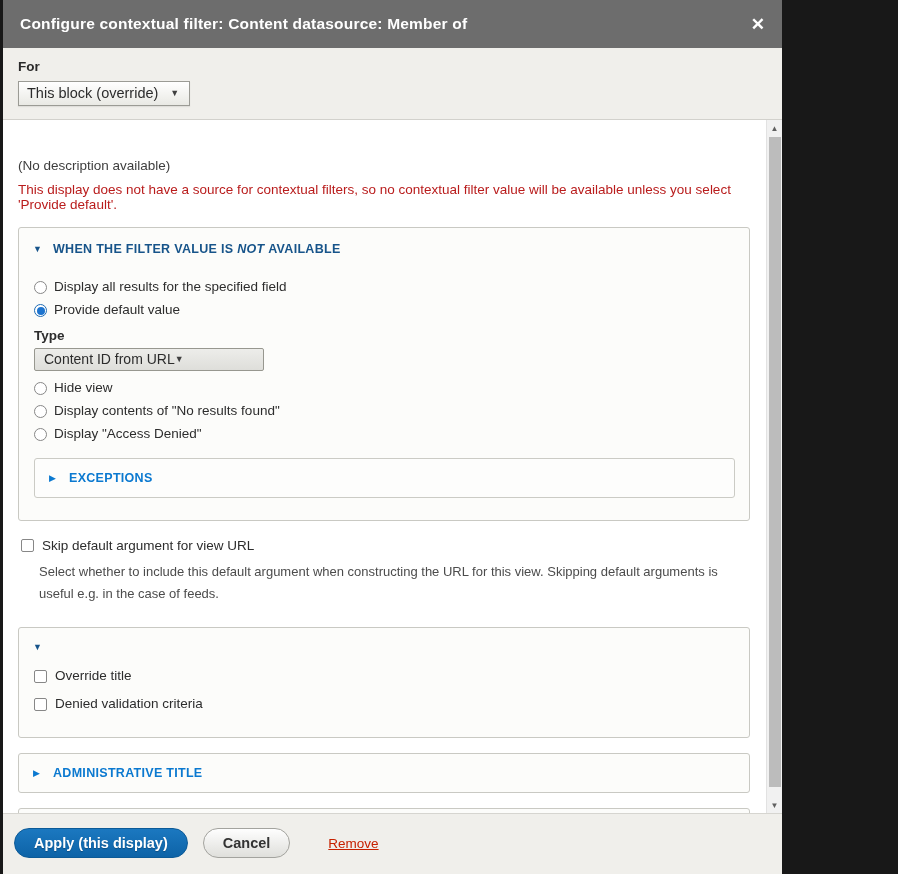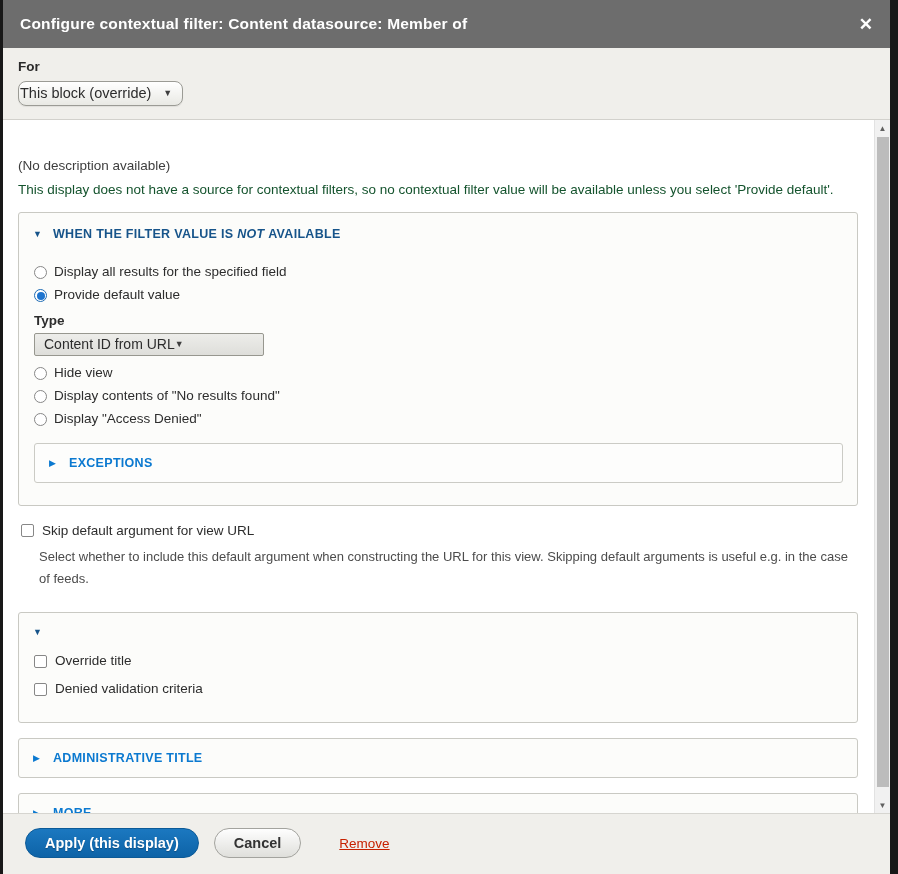--- a/index.html
+++ b/index.html
@@ -5,39 +5,39 @@
   :root{
     --titlebar-bg:#6d6d6d;
     --accent-blue:#0e69b1;
     --legend-navy:#17548a;
     --legend-blue:#0b79d0;
     --remove-red:#c72100;
   }
   *{box-sizing:border-box;}
   html,body{margin:0;padding:0;width:898px;height:874px;overflow:hidden;}
   body{background:#181818;font-family:"Liberation Sans","DejaVu Sans",sans-serif;color:#2d2d2d;}
-  .dialog{position:absolute;left:3px;top:0;width:887px;height:874px;background:#fff;display:flex;flex-direction:column;}
+  .dialog{position:absolute;left:3px;top:0;width:779px;height:874px;background:#fff;display:flex;flex-direction:column;}
   
   .titlebar{flex:0 0 48px;background:var(--titlebar-bg);color:#fff;display:flex;align-items:center;padding:0 17px;}
   .titlebar .title{flex:1;font-weight:bold;font-size:15.5px;letter-spacing:.2px;}
   .close-btn{background:none;border:none;color:#fff;font-weight:bold;font-size:17px;line-height:1;cursor:pointer;padding:0;}
   
   .for-section{flex:0 0 auto;background:#f0efeb;padding:11px 16px 13px 15px;border-bottom:1px solid #d2d1cc;}
   .for-label{font-weight:bold;font-size:13.5px;color:#2a2a2a;}
-  .select{display:inline-flex;align-items:center;margin-top:7px;padding:3px 10px 4px 1px;border:1px solid #9b9b95;border-radius:8px;background:linear-gradient(#ffffff,#e9e9e4);font-size:14.5px;color:#2c2c2c;box-shadow:0 1px 1px rgba(0,0,0,.07);cursor:pointer;}
+  .select{display:inline-flex;align-items:center;margin-top:7px;padding:3px 10px 4px 8px;border:1px solid #9b9b95;border-radius:0;background:linear-gradient(#ffffff,#e9e9e4);font-size:14.5px;color:#2c2c2c;box-shadow:0 1px 1px rgba(0,0,0,.07);cursor:pointer;}
   .select .caret{font-size:9px;color:#3f3f3f;margin-left:12px;}
   
   .body-wrap{flex:1;display:flex;min-height:0;border-bottom:1px solid #d6d5d0;}
   .scroll-area{flex:1;background:#fff;padding:14px 16px 20px 15px;overflow:hidden;margin-top:24px;}
   .scrollbar{flex:0 0 16px;background:#f1f1f1;border-left:1px solid #e2e2e2;display:flex;flex-direction:column;align-items:center;padding:1px 0 0;}
   .sb-btn{flex:0 0 15px;font-size:8px;color:#606060;line-height:15px;cursor:pointer;}
   .sb-thumb{flex:1;width:12px;background:#bcbcbc;margin:1px 0 11px;cursor:grab;}
   
   .desc1{margin:0 0 9px;font-size:13.5px;color:#3e3e3e;}
-  .desc2{margin:0;font-size:13.5px;color:#14532d;}
+  .desc2{margin:0;font-size:13.5px;color:#b91c1c;}
   
   .fieldset{border:1px solid #c9c9c3;border-radius:3px;background:#fcfcfa;margin-top:15px;}
   .fieldset.expanded{padding:14px 14px 22px;}
   .fieldset.collapsed{padding:12px 14px;}
   .legend{display:flex;align-items:center;cursor:pointer;}
   .legend .arrow{font-size:9px;width:20px;flex:0 0 20px;}
   .legend .legend-text{font-weight:bold;font-size:12.5px;letter-spacing:.3px;}
   .fieldset.expanded .legend{color:var(--legend-navy);}
   .fieldset.collapsed .legend{color:var(--legend-blue);}
   .legend em{font-style:italic;}
@@ -51,21 +51,21 @@
   .checkbox{flex:0 0 13px;width:13px;height:13px;border:1px solid #878787;border-radius:2px;background:#fff;margin-right:8px;}
   .type-label{font-weight:bold;font-size:13.5px;margin:11px 0 5px;}
   .type-select{width:230px;display:flex;align-items:center;padding:2px 9px 3px;border:1px solid #97978f;border-radius:2px;background:linear-gradient(#ededea,#dededa);font-size:14px;color:#2c2c2c;cursor:pointer;}
   .type-select .caret{font-size:9px;color:#3f3f3f;}
   .inner-fieldset{margin-top:17px;border:1px solid #cbcbc5;border-radius:3px;background:#fdfdfc;padding:12px 14px;}
   
   .skip-row{display:flex;align-items:center;margin:17px 0 0 3px;font-size:13.5px;cursor:pointer;}
   .skip-desc{margin:8px 0 0 21px;font-size:13px;color:#4c4c4c;line-height:1.68;max-width:832px;}
   .spacer-after-skip{height:7px;}
   
-  .footer{flex:0 0 60px;background:#f0efeb;display:flex;align-items:center;padding:0 0 2px 22px;}
+  .footer{flex:0 0 60px;background:#f0efeb;display:flex;align-items:center;padding:0 0 2px 11px;}
   .btn{font-family:inherit;font-weight:bold;font-size:14.5px;border-radius:17px;padding:6px 19px;cursor:pointer;}
   .btn-apply{background:linear-gradient(#1b78c0,#0d63a7);border:1px solid #0c5a97;color:#fff;text-shadow:0 1px 1px rgba(0,0,0,.25);}
   .btn-cancel{background:linear-gradient(#fefefe,#dfdfdb);border:1px solid #a3a39e;color:#333;margin-left:15px;}
   .remove-link{color:var(--remove-red);text-decoration:underline;font-size:13.5px;margin-left:38px;cursor:pointer;}
 </style>
 </head>
 <body>
 
 <div class="dialog">
 

